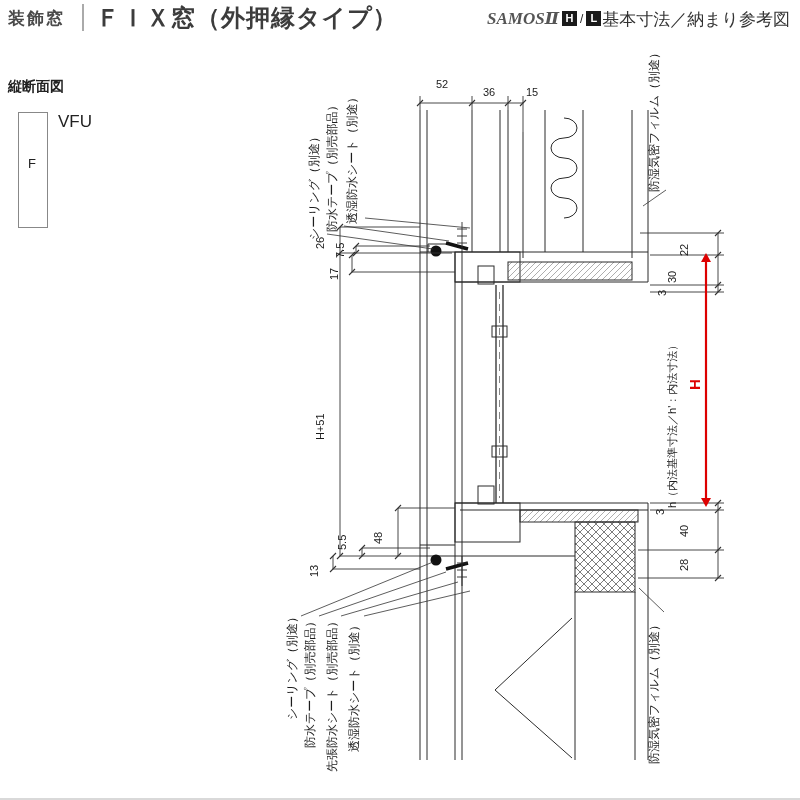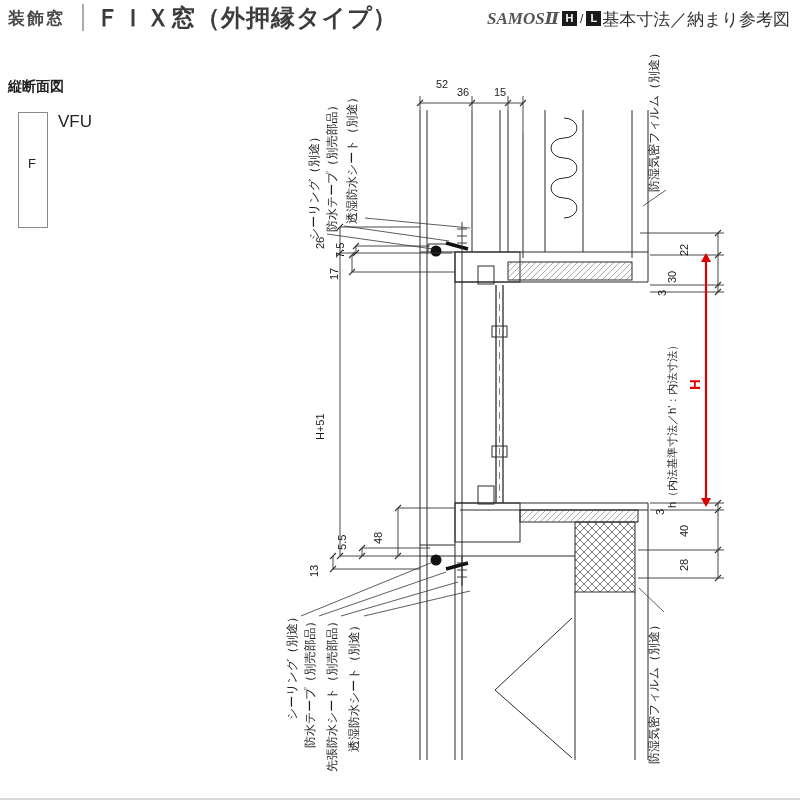--- a/index.html
+++ b/index.html
@@ -94,22 +94,22 @@
     <path d="M327,234 L433,249 M344,226 L449,241 M365,218 L470,228 M666,190 L643,206 M301,616 L433,562 M319,616 L446,572 M341,616 L458,582 M364,616 L470,591 M664,612 L639,588" stroke="#333" stroke-width="0.8" fill="none"></path>
 
     <g>
       <line x1="706" y1="259" x2="706" y2="501" stroke="#dd0000" stroke-width="2.2"></line>
       <polygon points="706,253 701,262 711,262" fill="#dd0000"></polygon>
       <polygon points="706,507 701,498 711,498" fill="#dd0000"></polygon>
     </g>
   </svg>
 
   <span class="abs dim" style="left:436px;top:78px">52</span>
-  <span class="abs dim" style="left:457px;top:86px">36</span>
-  <span class="abs dim" style="left:494px;top:86px">15</span>
+  <span class="abs dim" style="left:483px;top:86px">36</span>
+  <span class="abs dim" style="left:526px;top:86px">15</span>
 
   <span class="abs">
       <span class="abs rot dim" style="left:326px;top:237px">26</span>
     </span>
   <span class="abs rot dim" style="left:346px;top:246px">7.5</span>
   <span class="abs rot dim" style="left:340px;top:268px">17</span>
   <span class="abs rot dim" style="left:326px;top:428px">H+51</span>
   <span class="abs rot dim" style="left:384px;top:532px">48</span>
   <span class="abs rot dim" style="left:348px;top:538px">5.5</span>
   <span class="abs rot dim" style="left:320px;top:565px">13</span>

